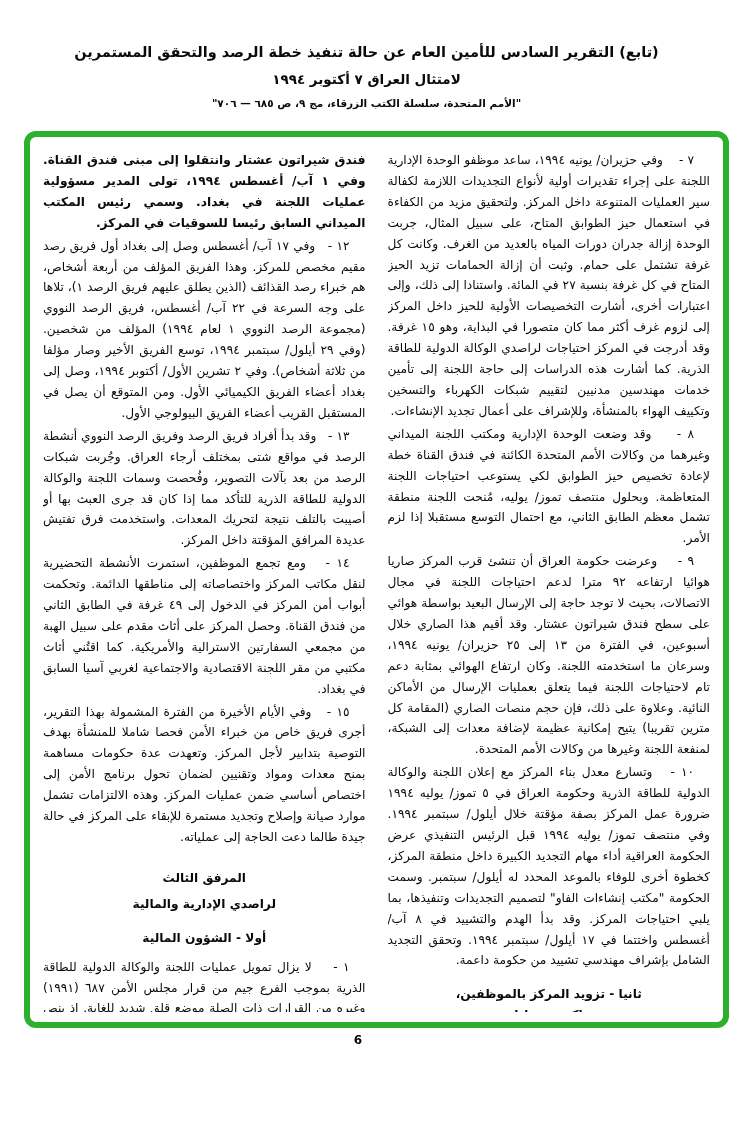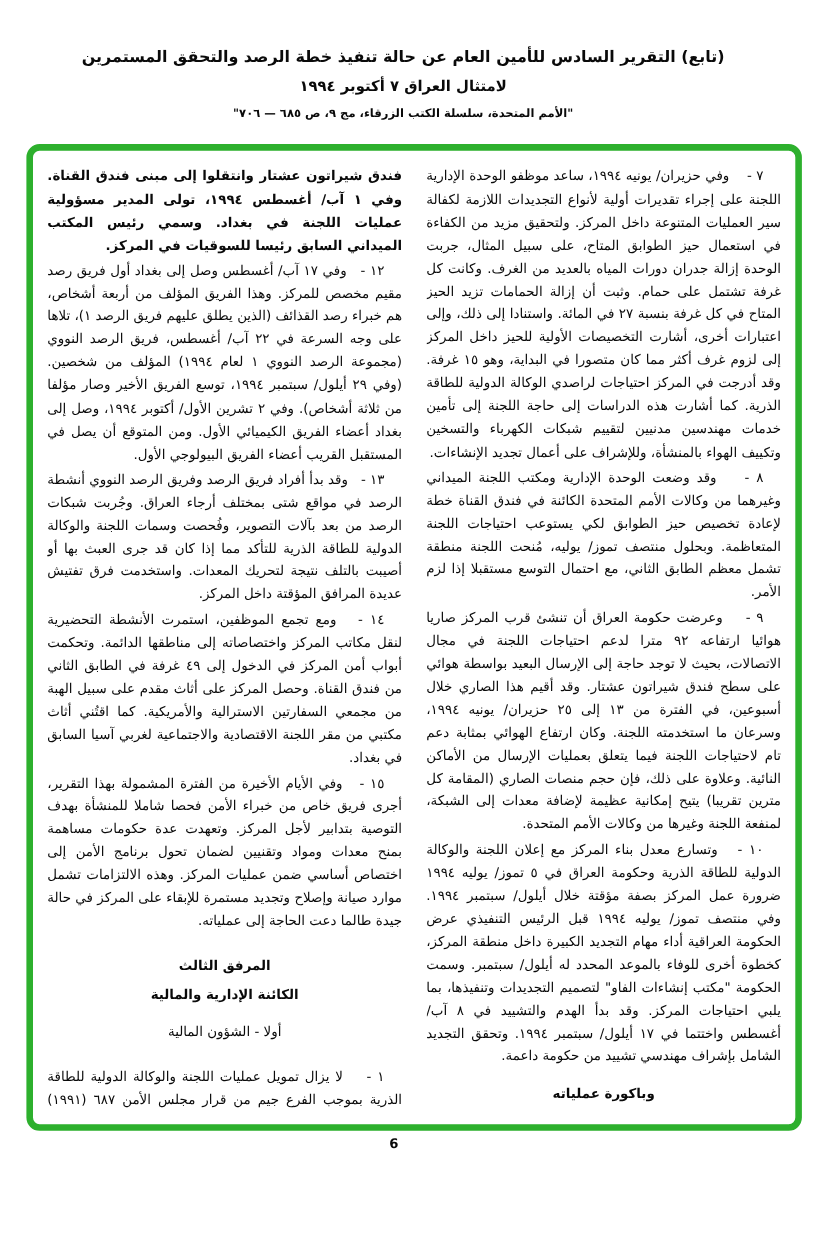--- a/index.html
+++ b/index.html
@@ -86,22 +86,22 @@
   .annex-heading {
     font-weight: 700;
     text-align: center;
     margin: 20px 0 4px 0;
   }
   .annex-heading div {
     margin-bottom: 5px;
   }
   .center-heading {
     text-align: center;
-    font-weight: 400;
-    margin: 13px 0 20px 0;
+    font-weight: 700;
+    margin: 13px 0 8px 0;
   }
   
   .page-number {
     position: absolute;
     top: 1033px;
     left: 0;
     width: 716px;
     text-align: center;
     font-size: 12px;
     font-weight: 700;
@@ -120,34 +120,35 @@
 
   <div class="green-box">
     <div class="columns">
 
       <section class="col">
         <p class="para">٧ -&nbsp;&nbsp;&nbsp; وفي حزيران/ يونيه ١٩٩٤، ساعد موظفو الوحدة الإدارية اللجنة على إجراء تقديرات أولية لأنواع التجديدات اللازمة لكفالة سير العمليات المتنوعة داخل المركز. ولتحقيق مزيد من الكفاءة في استعمال حيز الطوابق المتاح، على سبيل المثال، جربت الوحدة إزالة جدران دورات المياه بالعديد من الغرف. وكانت كل غرفة تشتمل على حمام. وثبت أن إزالة الحمامات تزيد الحيز المتاح في كل غرفة بنسبة ٢٧ في المائة. واستنادا إلى ذلك، وإلى اعتبارات أخرى، أشارت التخصيصات الأولية للحيز داخل المركز إلى لزوم غرف أكثر مما كان متصورا في البداية، وهو ١٥ غرفة. وقد أدرجت في المركز احتياجات لراصدي الوكالة الدولية للطاقة الذرية. كما أشارت هذه الدراسات إلى حاجة اللجنة إلى تأمين خدمات مهندسين مدنيين لتقييم شبكات الكهرباء والتسخين وتكييف الهواء بالمنشأة، وللإشراف على أعمال تجديد الإنشاءات.</p>
         <p class="para">٨ -&nbsp;&nbsp;&nbsp; وقد وضعت الوحدة الإدارية ومكتب اللجنة الميداني وغيرهما من وكالات الأمم المتحدة الكائنة في فندق القناة خطة لإعادة تخصيص حيز الطوابق لكي يستوعب احتياجات اللجنة المتعاظمة. وبحلول منتصف تموز/ يوليه، مُنحت اللجنة منطقة تشمل معظم الطابق الثاني، مع احتمال التوسع مستقبلا إذا لزم الأمر.</p>
         <p class="para">٩ -&nbsp;&nbsp;&nbsp; وعرضت حكومة العراق أن تنشئ قرب المركز صاريا هوائيا ارتفاعه ٩٢ مترا لدعم احتياجات اللجنة في مجال الاتصالات، بحيث لا توجد حاجة إلى الإرسال البعيد بواسطة هوائي على سطح فندق شيراتون عشتار. وقد أقيم هذا الصاري خلال أسبوعين، في الفترة من ١٣ إلى ٢٥ حزيران/ يونيه ١٩٩٤، وسرعان ما استخدمته اللجنة. وكان ارتفاع الهوائي بمثابة دعم تام لاحتياجات اللجنة فيما يتعلق بعمليات الإرسال من الأماكن النائية. وعلاوة على ذلك، فإن حجم منصات الصاري (المقامة كل مترين تقريبا) يتيح إمكانية عظيمة لإضافة معدات إلى الشبكة، لمنفعة اللجنة وغيرها من وكالات الأمم المتحدة.</p>
         <p class="para">١٠ -&nbsp;&nbsp; وتسارع معدل بناء المركز مع إعلان اللجنة والوكالة الدولية للطاقة الذرية وحكومة العراق في ٥ تموز/ يوليه ١٩٩٤ ضرورة عمل المركز بصفة مؤقتة خلال أيلول/ سبتمبر ١٩٩٤. وفي منتصف تموز/ يوليه ١٩٩٤ قبل الرئيس التنفيذي عرض الحكومة العراقية أداء مهام التجديد الكبيرة داخل منطقة المركز، كخطوة أخرى للوفاء بالموعد المحدد له أيلول/ سبتمبر. وسمت الحكومة "مكتب إنشاءات الفاو" لتصميم التجديدات وتنفيذها، بما يلبي احتياجات المركز. وقد بدأ الهدم والتشييد في ٨ آب/ أغسطس واختتما في ١٧ أيلول/ سبتمبر ١٩٩٤. وتحقق التجديد الشامل بإشراف مهندسي تشييد من حكومة داعمة.</p>
         <div class="sec-heading">
+          <div>ثانيا -  تزويد المركز بالموظفين،</div>
           <div>وباكورة عملياته</div>
         </div>
 
       </section>
 
       <section class="col">
         <p class="para cont">فندق شيراتون عشتار وانتقلوا إلى مبنى فندق القناة. وفي ١ آب/ أغسطس ١٩٩٤، تولى المدير مسؤولية عمليات اللجنة في بغداد. وسمي رئيس المكتب الميداني السابق رئيسا للسوقيات في المركز.</p>
         <p class="para">١٢ -&nbsp;&nbsp; وفي ١٧ آب/ أغسطس وصل إلى بغداد أول فريق رصد مقيم مخصص للمركز. وهذا الفريق المؤلف من أربعة أشخاص، هم خبراء رصد القذائف (الذين يطلق عليهم فريق الرصد ١)، تلاها على وجه السرعة في ٢٢ آب/ أغسطس، فريق الرصد النووي (مجموعة الرصد النووي ١ لعام ١٩٩٤) المؤلف من شخصين. (وفي ٢٩ أيلول/ سبتمبر ١٩٩٤، توسع الفريق الأخير وصار مؤلفا من ثلاثة أشخاص). وفي ٢ تشرين الأول/ أكتوبر ١٩٩٤، وصل إلى بغداد أعضاء الفريق الكيميائي الأول. ومن المتوقع أن يصل في المستقبل القريب أعضاء الفريق البيولوجي الأول.</p>
         <p class="para">١٣ -&nbsp;&nbsp; وقد بدأ أفراد فريق الرصد وفريق الرصد النووي أنشطة الرصد في مواقع شتى بمختلف أرجاء العراق. وجُربت شبكات الرصد من بعد بآلات التصوير، وفُحصت وسمات اللجنة والوكالة الدولية للطاقة الذرية للتأكد مما إذا كان قد جرى العبث بها أو أصيبت بالتلف نتيجة لتحريك المعدات. واستخدمت فرق تفتيش عديدة المرافق المؤقتة داخل المركز.</p>
         <p class="para">١٤ -&nbsp;&nbsp; ومع تجمع الموظفين، استمرت الأنشطة التحضيرية لنقل مكاتب المركز واختصاصاته إلى مناطقها الدائمة. وتحكمت أبواب أمن المركز في الدخول إلى ٤٩ غرفة في الطابق الثاني من فندق القناة. وحصل المركز على أثاث مقدم على سبيل الهبة من مجمعي السفارتين الاسترالية والأمريكية. كما اقتُني أثاث مكتبي من مقر اللجنة الاقتصادية والاجتماعية لغربي آسيا السابق في بغداد.</p>
         <p class="para">١٥ -&nbsp;&nbsp; وفي الأيام الأخيرة من الفترة المشمولة بهذا التقرير، أجرى فريق خاص من خبراء الأمن فحصا شاملا للمنشأة بهدف التوصية بتدابير لأجل المركز. وتعهدت عدة حكومات مساهمة بمنح معدات ومواد وتقنيين لضمان تحول برنامج الأمن إلى اختصاص أساسي ضمن عمليات المركز. وهذه الالتزامات تشمل موارد صيانة وإصلاح وتجديد مستمرة للإبقاء على المركز في حالة جيدة طالما دعت الحاجة إلى عملياته.</p>
         <div class="annex-heading">
           <div>المرفق الثالث</div>
-          <div>الكائنة الإدارية والمالية</div>
+          <div>لراصدي الإدارية والمالية</div>
         </div>
         <div class="center-heading">أولا -  الشؤون المالية</div>
         <p class="para">١ -&nbsp;&nbsp;&nbsp; لا يزال تمويل عمليات اللجنة والوكالة الدولية للطاقة الذرية بموجب الفرع جيم من قرار مجلس الأمن ٦٨٧ (١٩٩١) وغيره من القرارات ذات الصلة موضع قلق شديد للغاية. إذ ينص قرار المجلس ٦٩٩ (١٩٩١) صراحة على أن العراق مسؤول "عن التكاليف الكاملة لتنفيذ المهام المرخص بها بموجب الفرع جيم". إلا أن الأموال العراقية التي أتيحت لتمويل العمليات المقصودة لم تتجاوز الأصول المجمدة العراقية المقدمة</p>
       </section>
 
     </div>
   </div>
 
   <div class="page-number">6</div>
 

